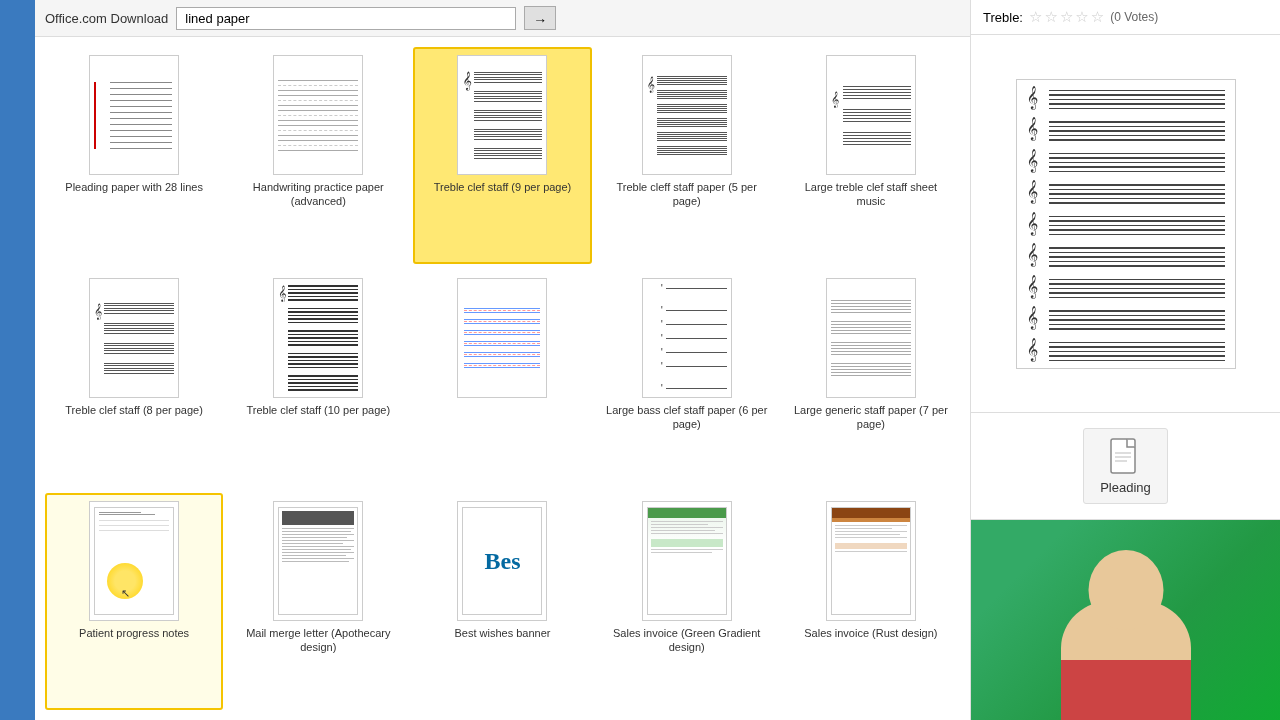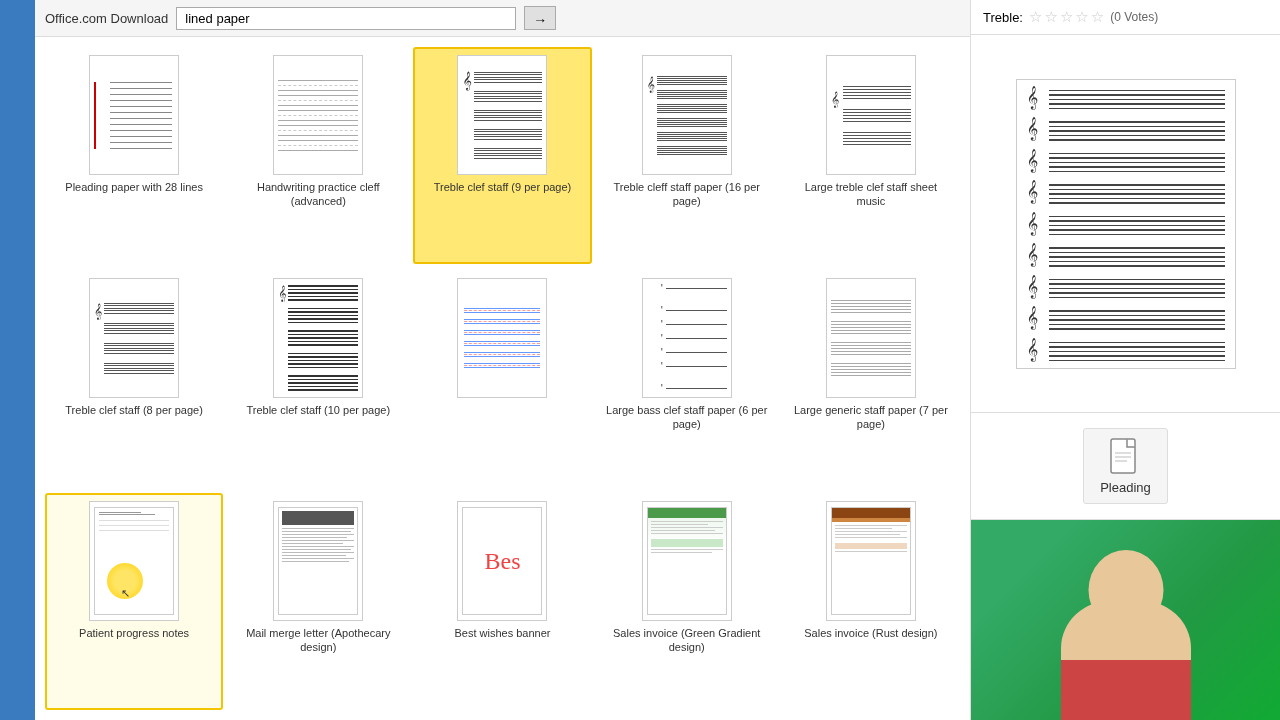--- a/index.html
+++ b/index.html
@@ -264,21 +264,21 @@
           <div style="height:1px;border-top:1px dashed #ccc;"></div>
           <div style="height:1px;background:#aaa;"></div>
           <div style="height:1px;background:#aaa;"></div>
           <div style="height:1px;border-top:1px dashed #ccc;"></div>
           <div style="height:1px;background:#aaa;"></div>
           <div style="height:1px;background:#aaa;"></div>
           <div style="height:1px;border-top:1px dashed #ccc;"></div>
           <div style="height:1px;background:#aaa;"></div>
         </div>
       </div>
-      <span class="template-label">Handwriting practice cleff (advanced)</span>
+      <span class="template-label">Handwriting practice paper (advanced)</span>
     </div>
 
     <div class="template-item selected">
       <div class="template-thumbnail" style="background:#fff;">
         <div style="width:80px; display:flex; flex-direction:column; gap:8px; padding-left:12px; position:relative;">
           <span style="position:absolute;left:0;top:0;font-size:16px;color:#333;">𝄞</span>
           <div style="display:flex;flex-direction:column;gap:1.5px;">
             <div style="height:1px;background:#555;"></div>
             <div style="height:1px;background:#555;"></div>
             <div style="height:1px;background:#555;"></div>
@@ -359,21 +359,21 @@
           </div>
           <div style="display:flex;flex-direction:column;gap:1px;">
             <div style="height:1px;background:#555;"></div>
             <div style="height:1px;background:#555;"></div>
             <div style="height:1px;background:#555;"></div>
             <div style="height:1px;background:#555;"></div>
             <div style="height:1px;background:#555;"></div>
           </div>
         </div>
       </div>
-      <span class="template-label">Treble cleff staff paper (16 per page)</span>
+      <span class="template-label">Treble cleff staff paper (5 per page)</span>
     </div>
 
     <div class="template-item">
       <div class="template-thumbnail">
         <div style="width:80px; display:flex; flex-direction:column; gap:10px; padding-left:12px; position:relative;">
           <span style="position:absolute;left:0;top:5px;font-size:14px;color:#333;">𝄞</span>
           <div style="display:flex;flex-direction:column;gap:2px;">
             <div style="height:1px;background:#555;"></div>
             <div style="height:1px;background:#555;"></div>
             <div style="height:1px;background:#555;"></div>
@@ -644,21 +644,21 @@
             <div style="height:1px;background:#bbb;width:92%;"></div>
           </div>
         </div>
       </div>
       <span class="template-label">Mail merge letter (Apothecary design)</span>
     </div>
 
     <div class="template-item">
       <div class="template-thumbnail">
         <div style="width:80px;height:110px;background:#fff;border:1px solid #ccc;display:flex;align-items:center;justify-content:center;">
-          <span style="font-size:24px;font-weight:normal;color:#ef4444;font-family:Georgia,serif;">Bes</span>
+          <span style="font-size:24px;font-weight:bold;color:#0369a1;font-family:Georgia,serif;">Bes</span>
         </div>
       </div>
       <span class="template-label">Best wishes banner</span>
     </div>
 
     <div class="template-item">
       <div class="template-thumbnail">
         <div style="width:80px;height:110px;border:1px solid #ccc;overflow:hidden;background:linear-gradient(to bottom,#e8f4e8 0%,#fff 35%);">
           <div style="height:10px;background:#4a9a4a;"></div>
           <div style="padding:3px;display:flex;flex-direction:column;gap:2px;">

